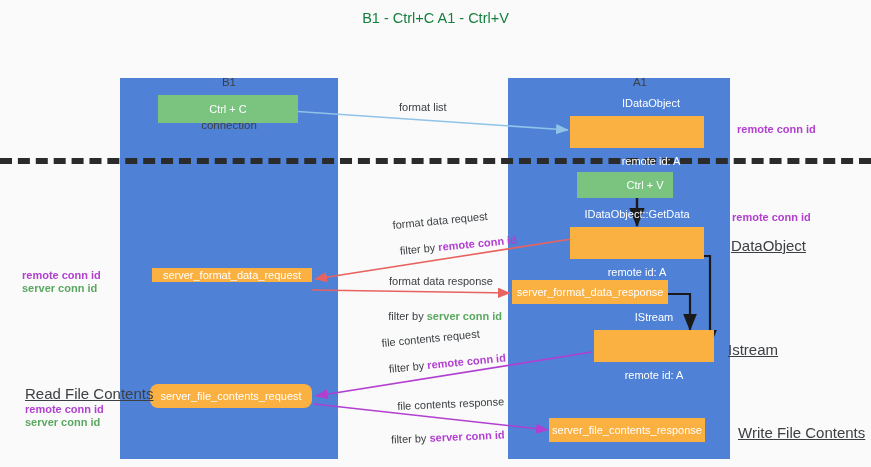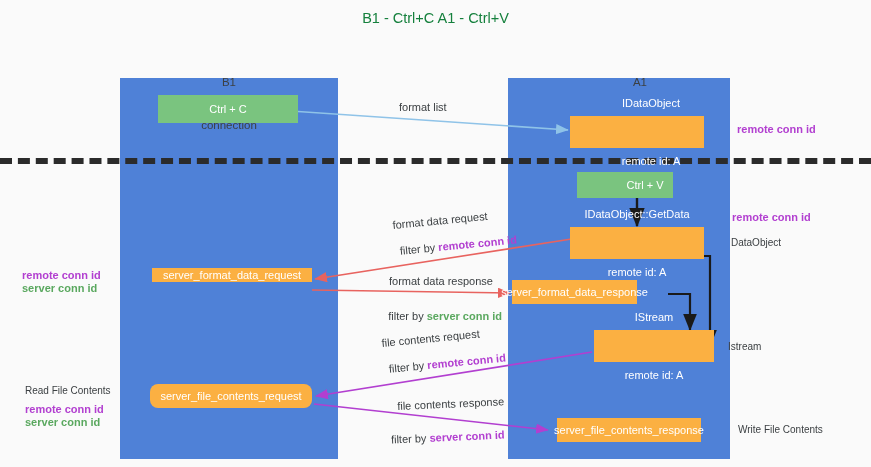--- a/index.html
+++ b/index.html
@@ -37,21 +37,21 @@
     box-sizing:border-box;
   }
   .box.green{background:#7ac47f;}
   .box.orange{background:#fbb042;}
   .box .l2{font-size:11px;margin-top:44px;}
 
   
   .ann{position:absolute;font-size:11px;font-weight:bold;white-space:pre;}
   .purple{color:#b23fd0;}
   .green-t{color:#5aa85f;}
-  .plain{position:absolute;font-size:10px;color:#3c4043;white-space:pre;}
+  .plain{position:absolute;font-size:15px;color:#3c4043;white-space:pre;text-decoration:underline;}
 
   
   .elabel{position:absolute;font-size:11px;color:#3c4043;white-space:pre;}
   .elabel b{font-weight:bold;}
 
   
   #divider{
     position:absolute;left:0;top:158px;width:871px;height:0;
     border-top:6px dashed #2b2b2b;
   }
@@ -127,34 +127,34 @@
 
   <div class="box orange" style="left:570px;top:227px;width:134px;height:32px;">
     <span>IDataObject::GetData</span>
     <span class="l2">remote id: A</span>
   </div>
 
   <div class="box orange" style="left:152px;top:268px;width:160px;height:14px;">
     <span>server_format_data_request</span>
   </div>
 
-  <div class="box orange" style="left:512px;top:280px;width:125px;height:24px;">
+  <div class="box orange" style="left:512px;top:280px;width:156px;height:24px;">
     <span>server_format_data_response</span>
   </div>
 
   <div class="box orange" style="left:594px;top:330px;width:120px;height:32px;">
     <span>IStream</span>
     <span class="l2">remote id: A</span>
   </div>
 
   <div class="box orange" style="left:150px;top:384px;width:162px;height:24px;border-radius:8px;">
     <span>server_file_contents_request</span>
   </div>
 
-  <div class="box orange" style="left:549px;top:418px;width:144px;height:24px;margin-left:8px;">
+  <div class="box orange" style="left:549px;top:418px;width:156px;height:24px;">
     <span>server_file_contents_response</span>
   </div>
 
   <div class="elabel" style="left:399px;top:101px;">format list</div>
 
   <div class="elabel" style="left:392px;top:219px;transform:rotate(-5.5deg);transform-origin:left top;">format data request</div>
   <div class="elabel" style="left:386px;top:234px;transform:rotate(-5.5deg);transform-origin:left top;">
     <span>filter by </span><b class="purple">remote conn id</b>
   </div>
 

